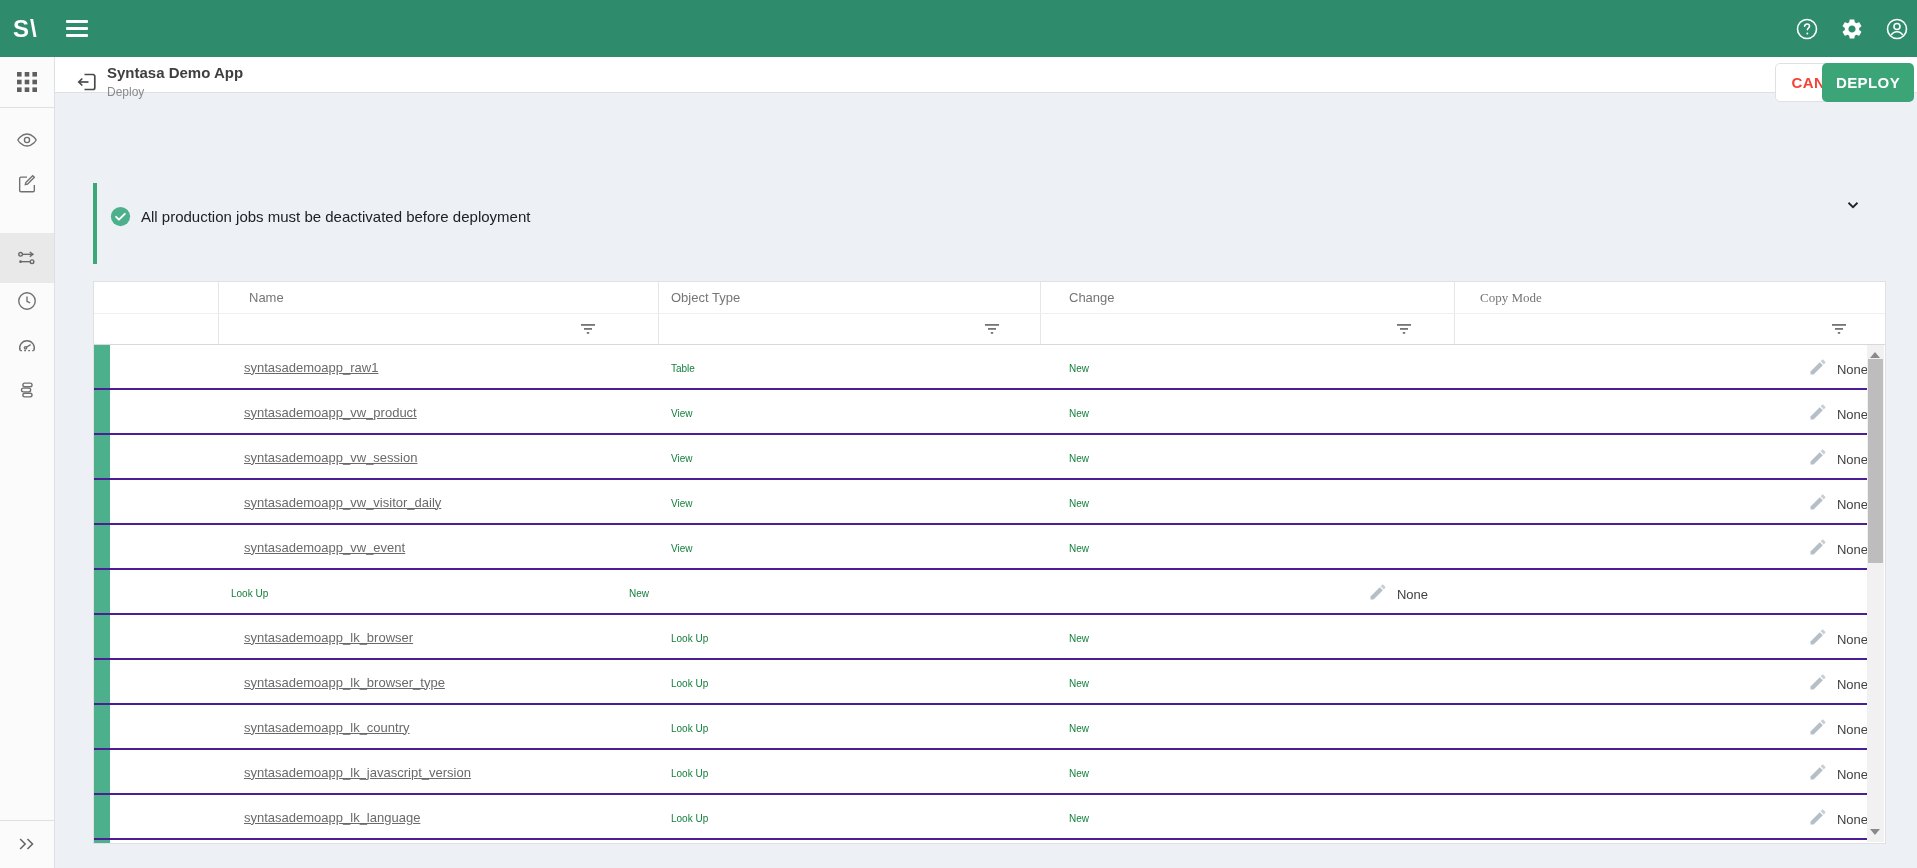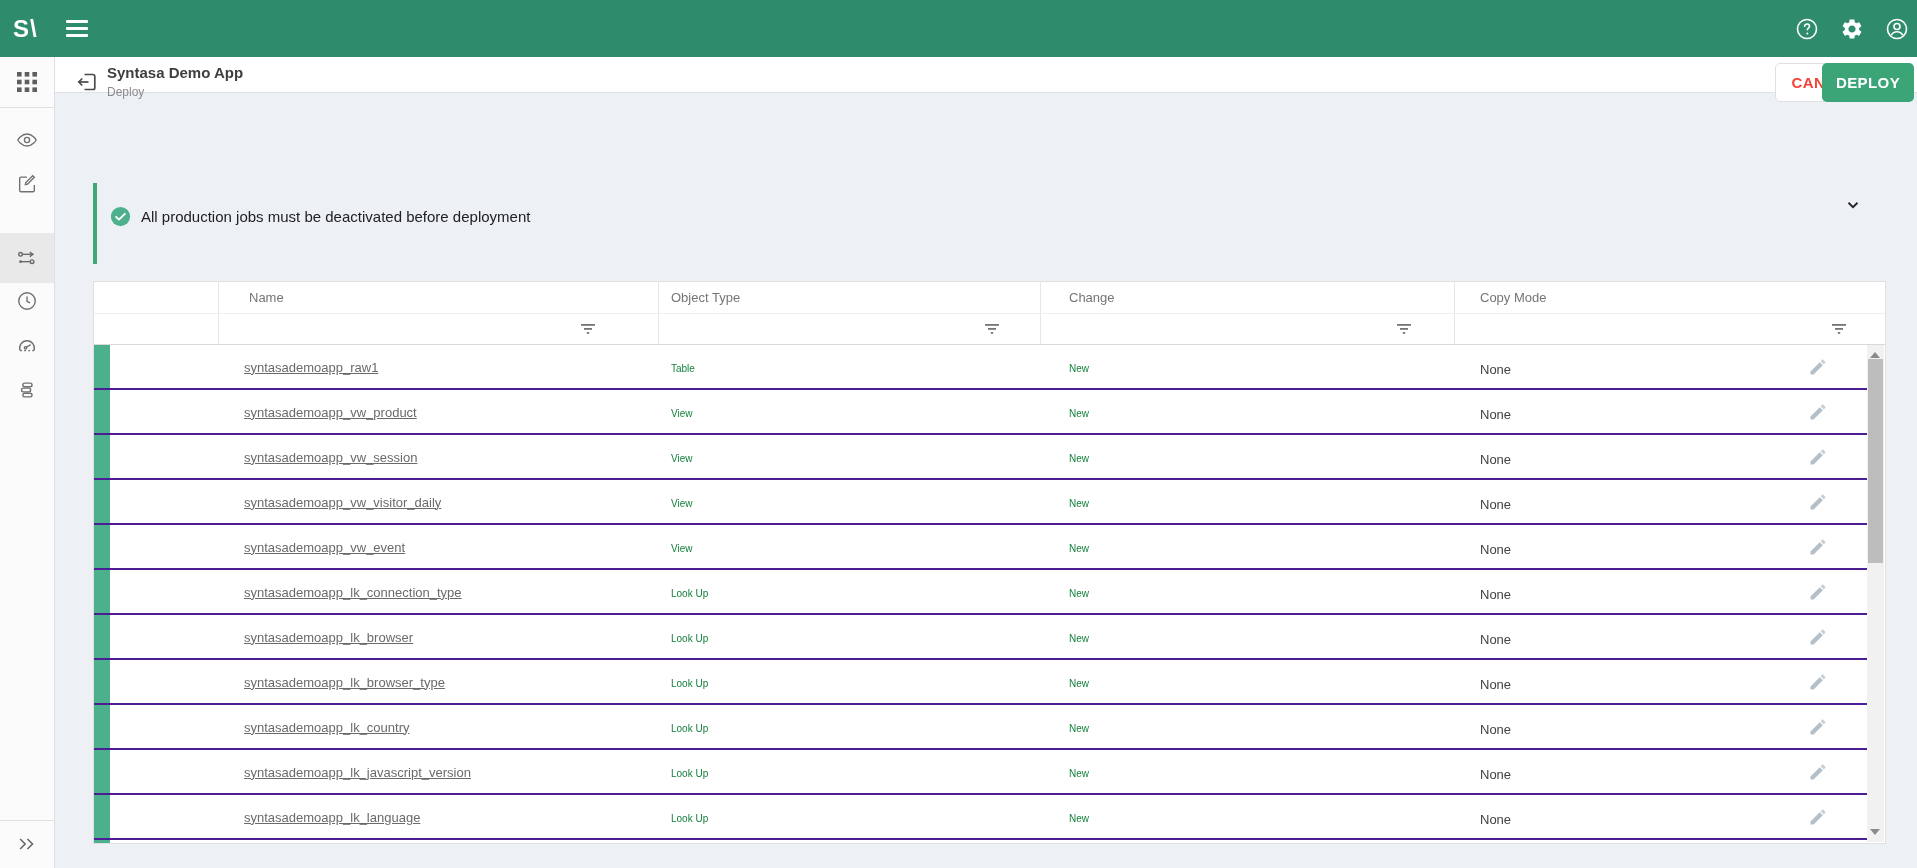--- a/index.html
+++ b/index.html
@@ -64,33 +64,33 @@
   .thead .hc { border-right:1px solid #E6E6E6; display:flex; align-items:center;
                font-size:13px; color:#757575; }
   .thead .hc:last-child { border-right:none; }
   .tfilter { display:flex; height:32px; border-top:1px solid #EFEFEF; border-bottom:1px solid #D9D9D9; }
   .tfilter .fc { border-right:1px solid #E6E6E6; display:flex; align-items:center; justify-content:flex-end; }
   .tfilter .fc:last-child { border-right:none; }
   .c0 { width:125px; }
   .c1 { width:440px; padding-left:30px; }
   .c2 { width:382px; padding-left:12px; }
   .c3 { width:414px; padding-left:28px; }
-  .c4h { width:430px; padding-left:25px; }
+  .c4h { width:430px; padding-left:25px;font-family:Liberation Serif, serif; }
   .fc.c1 { padding-right:62px; } .fc.c2 { padding-right:40px; }
   .fc.c3 { padding-right:42px; } .fc.c4h { padding-right:38px; }
   .filter-ic { width:16px; height:12px; display:block; cursor:pointer; }
 
   .tbody { position:relative; width:1774px; height:498px; overflow:hidden; }
   .trow { position:relative; height:45px; border-bottom:2px solid #4c1d95; display:flex; align-items:center; }
   .rowbar { position:absolute; left:0; top:0; bottom:0; width:16px; background:#4CB08C; }
   .bc0 { width:125px; }
   .bc1 { width:440px; padding-left:25px; }
   .bc2 { width:382px; padding-left:12px; }
   .bc3 { width:414px; padding-left:28px; }
-  .bc4 { width:413px; padding-left:25px; position:relative; height:100%; display:flex; align-items:center; }
+  .bc4 { width:413px; padding-left:25px; position:relative; height:100%; display:flex; align-items:center;justify-content:flex-end; }
   .name-link { font-size:13px; color:#6A6A6A; text-decoration:underline; cursor:pointer; }
   .cell-txt { font-size:10px; color:#15803d; }
   .none-txt { font-size:13px; color:#424242; transform:translateY(3px); }
   .pencil { position:absolute; right:40px; top:12px; width:20px; height:20px; cursor:pointer; }
   .trow-partial { position:relative; height:4px; }
 
   
   .vscroll { position:absolute; right:1px; top:63px; bottom:1px; width:17px; background:#F1F1F1; }
   .s-up, .s-down { position:absolute; left:3px; width:0; height:0; cursor:pointer;
                    border-left:5.5px solid transparent; border-right:5.5px solid transparent; }
@@ -326,21 +326,20 @@
         <path d="M3 17.25V21h3.75L17.81 9.94l-3.75-3.75L3 17.25z"></path>
         <path d="M20.71 7.04c.39-.39.39-1.02 0-1.41l-2.34-2.34c-.39-.39-1.02-.39-1.41 0l-1.83 1.83 3.75 3.75 1.83-1.83z" opacity="0.75"></path>
       </svg>
     </div>
   </div>
 
   <div class="trow">
     <div class="bc0">
           <div class="rowbar"></div>
         </div>
-    <div class="bc1"><a class="name-link">syntasademoapp_lk_connection_type</a></div>
     <div class="bc2"><span class="cell-txt">Look Up</span></div>
     <div class="bc3"><span class="cell-txt">New</span></div>
     <div class="bc4">
       <span class="none-txt">None</span>
       <svg class="pencil" viewBox="0 0 24 24" fill="#B5BFC7">
         <path d="M3 17.25V21h3.75L17.81 9.94l-3.75-3.75L3 17.25z"></path>
         <path d="M20.71 7.04c.39-.39.39-1.02 0-1.41l-2.34-2.34c-.39-.39-1.02-.39-1.41 0l-1.83 1.83 3.75 3.75 1.83-1.83z" opacity="0.75"></path>
       </svg>
     </div>
   </div>

